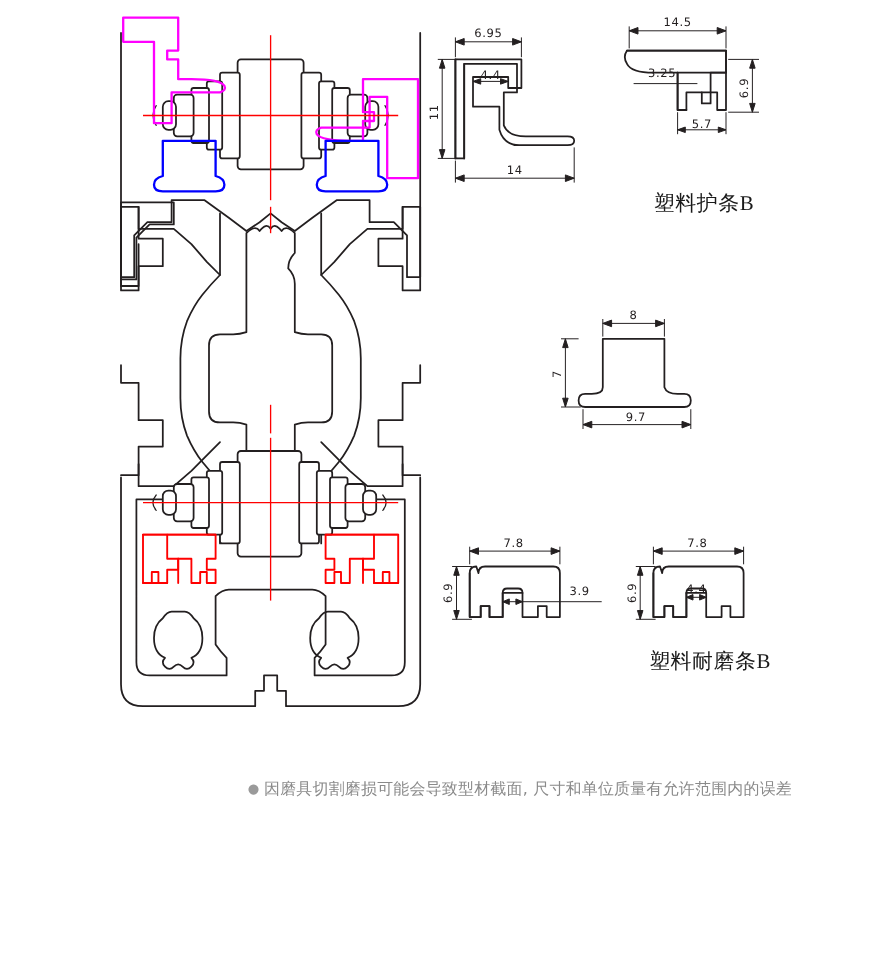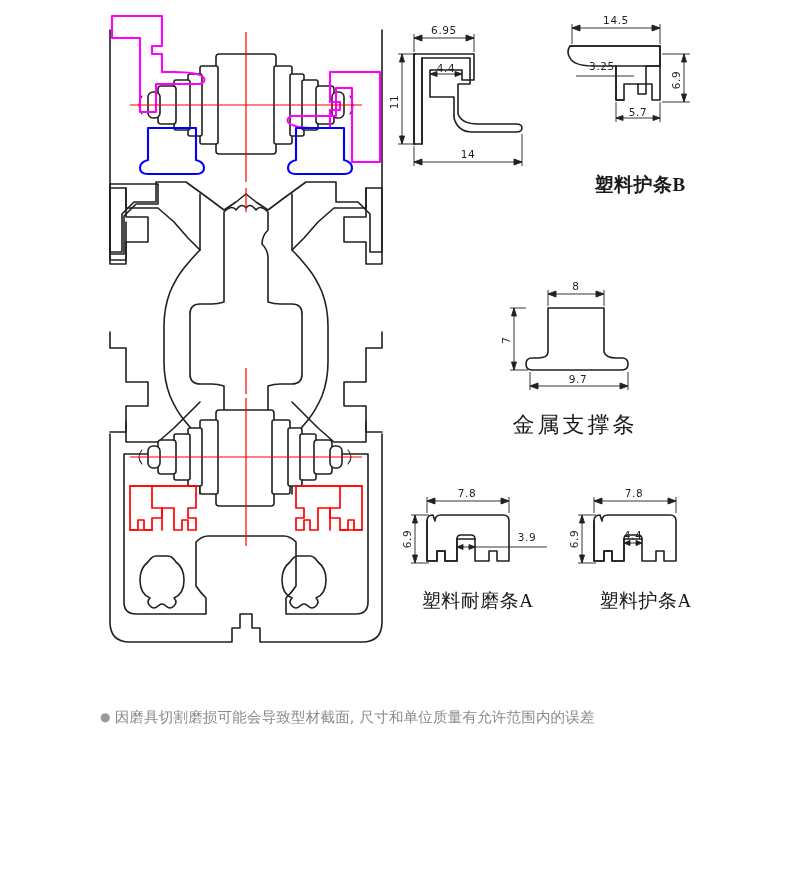--- a/index.html
+++ b/index.html
@@ -35,35 +35,36 @@
   .caption {
     position: absolute;
     text-align: center;
     font-family: "Liberation Serif", serif;
     font-size: 19px;
     color: #1a1a1a;
     white-space: nowrap;
     letter-spacing: 0.5px;
   }
   .cap-guard-a { left: 415px; top: 172px; width: 160px; }
-  .cap-guard-b { left: 560px; top: 172px; width: 160px; font-weight: bold; }
+  .cap-guard-b { left: 560px; top: 172px; width: 160px; }
   .cap-metal   { left: 460px; top: 410px; width: 230px; font-size: 22px; letter-spacing: 3px; }
   .cap-wear-a  { left: 390px; top: 588px; width: 175px; }
   .cap-wear-b  { left: 558px; top: 588px; width: 175px; }
 
   .footnote {
     position: absolute;
     left: 100px;
     top: 708px;
     width: 620px;
     font-size: 14.5px;
     color: #8a8a8a;
     font-family: "DejaVu Sans", sans-serif;
     white-space: nowrap;
     letter-spacing: 0.2px;
+    text-align: right;
   }
   .footnote .bullet {
     color: #9a9a9a;
     font-size: 12px;
     margin-right: 4px;
     vertical-align: 1px;
   }
   svg { display: block; overflow: visible; }
   .ln  { fill: none; stroke: #231f20; stroke-width: 1.6; stroke-linejoin: round; stroke-linecap: round; }
   .ln-thin { fill: none; stroke: #231f20; stroke-width: 1.1; stroke-linejoin: round; stroke-linecap: round; }
@@ -369,21 +370,20 @@
       <g class="dim">
         <line x1="60" y1="106" x2="158" y2="106"></line>
         <line x1="60" y1="92" x2="60" y2="110"></line>
         <line x1="158" y1="92" x2="158" y2="110"></line>
         <path d="M60 106 L68 103 L68 109 Z" fill="#231f20"></path>
         <path d="M158 106 L150 103 L150 109 Z" fill="#231f20"></path>
       </g>
       <text class="dimtxt" x="108" y="103">9.7</text>
     </svg>
   </div>
-  <div class="caption cap-metal">金属支撑条</div>
 
   <div class="detail-wear-a">
     <svg viewBox="0 0 150 95" width="150" height="95">
       <path class="ln" d="M30 36 Q30 30 36 30 L98 30 Q104 30 104 36 L104 76
                           L92 76 L92 66 L84 66 L84 76 L70 76 L70 54
                           Q70 50 66 50 L56 50 Q52 50 52 54 L52 76
                           L40 76 L40 66 L32 66 L32 76 L22 76 L22 36
                           Q22 30 28 30 Z"></path>
       <path class="ln" d="M22 36 L22 76 L32 76 L32 66 L40 66 L40 76 L52 76 L52 54"></path>
       <path class="ln" d="M52 54 L70 54"></path>
@@ -408,21 +408,20 @@
 
       <g class="dim">
         <line x1="52" y1="62" x2="70" y2="62"></line>
         <line x1="70" y1="62" x2="142" y2="62"></line>
         <path d="M52 62 L58 59.5 L58 64.5 Z" fill="#231f20"></path>
         <path d="M70 62 L64 59.5 L64 64.5 Z" fill="#231f20"></path>
       </g>
       <text class="dimtxt" x="122" y="56">3.9</text>
     </svg>
   </div>
-  <div class="caption cap-wear-a">塑料耐磨条A</div>
 
   <div class="detail-wear-b">
     <svg viewBox="0 0 150 95" width="150" height="95">
       <path class="ln" d="M30 36 Q30 30 36 30 L98 30 Q104 30 104 36 L104 76
                           L92 76 L92 66 L84 66 L84 76 L70 76 L70 54
                           Q70 50 66 50 L56 50 Q52 50 52 54 L52 76
                           L40 76 L40 66 L32 66 L32 76 L22 76 L22 36
                           Q22 30 28 30 Z"></path>
       <path class="ln" d="M22 36 L22 76 L32 76 L32 66 L40 66 L40 76 L52 76 L52 54"></path>
       <path class="ln" d="M52 54 L70 54"></path>
@@ -446,19 +445,19 @@
       <text class="dimtxt" x="6" y="54" transform="rotate(-90 6 54)">6.9</text>
 
       <g class="dim">
         <line x1="52" y1="58" x2="70" y2="58"></line>
         <path d="M52 58 L58 55.5 L58 60.5 Z" fill="#231f20"></path>
         <path d="M70 58 L64 55.5 L64 60.5 Z" fill="#231f20"></path>
       </g>
       <text class="dimtxt" x="61" y="54">4.4</text>
     </svg>
   </div>
-  <div class="caption cap-wear-b">塑料护条A</div>
+  <div class="caption cap-wear-b">塑料耐磨条B</div>
 
   <div class="footnote">
     <span class="bullet">●</span><span>因磨具切割磨损可能会导致型材截面, 尺寸和单位质量有允许范围内的误差</span>
   </div>
 
 </div>
 
 </body></html>

